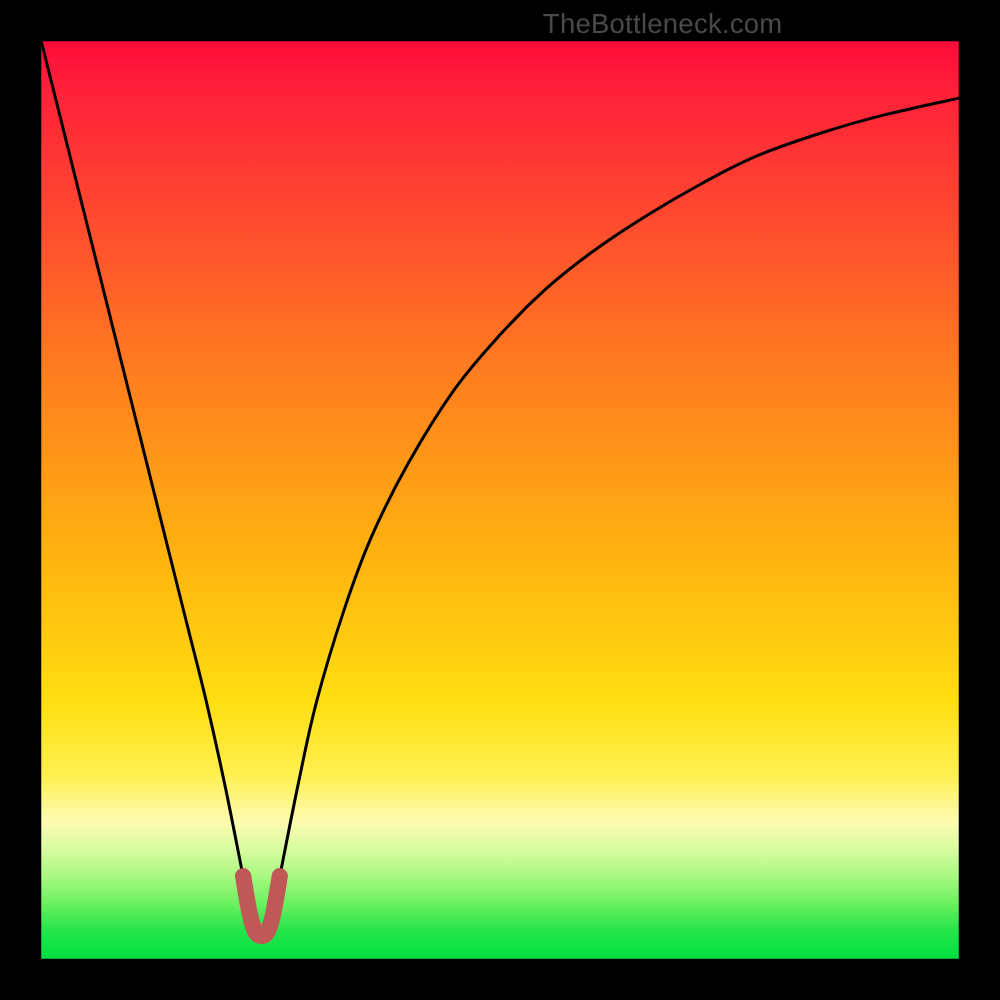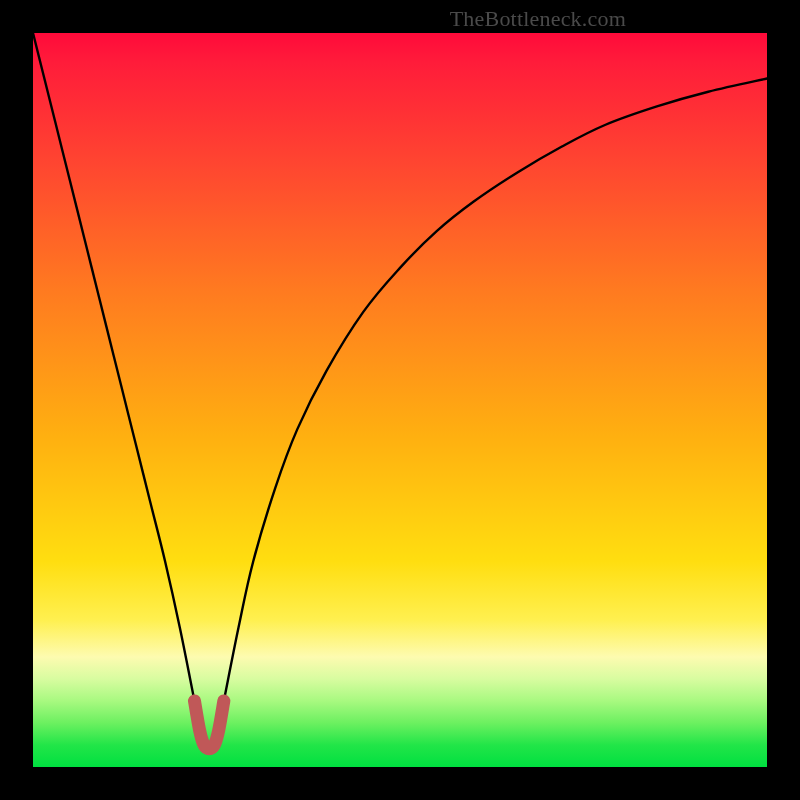--- a/index.html
+++ b/index.html
@@ -9,21 +9,20 @@
     height: 800px;
     background: #000;
     overflow: hidden;
     font-family: Arial, Helvetica, sans-serif;
   }
   .frame {
     position: absolute;
     left: 0; top: 0;
     width: 636px; height: 800px;
     background: #000;
-    font-family: Liberation Serif, serif;
   }
   .plot {
     position: absolute;
     left: 33px;
     top: 33px;
     width: 734px;
     height: 734px;
     
     background: linear-gradient(to bottom,
       #ff0a3a 0%,

